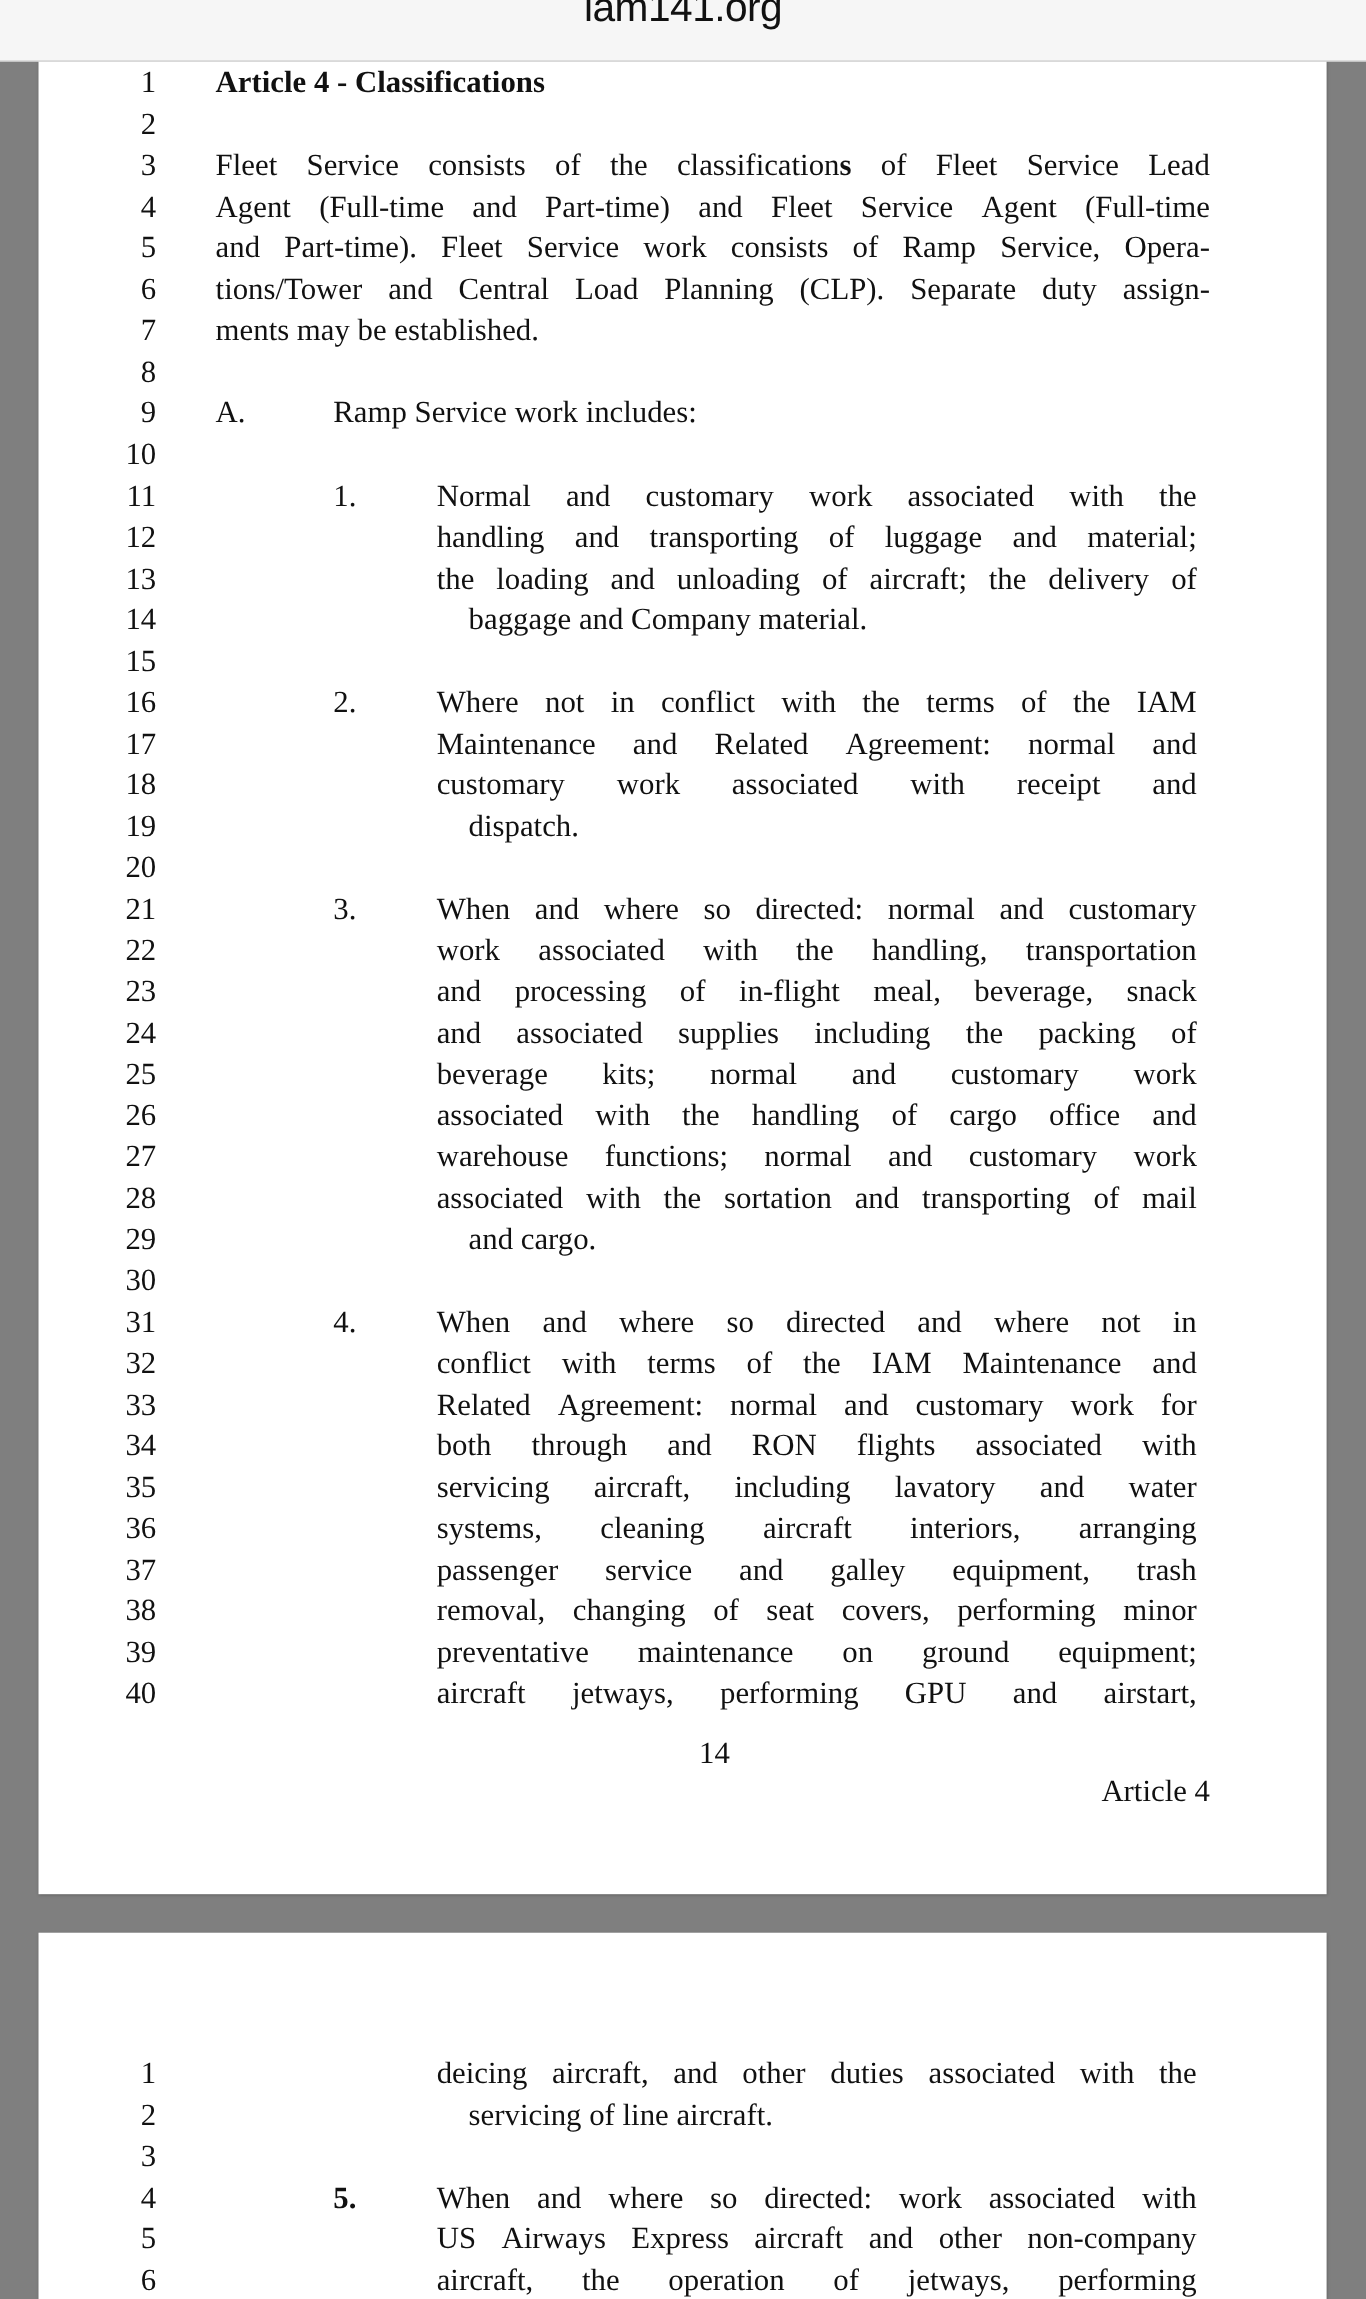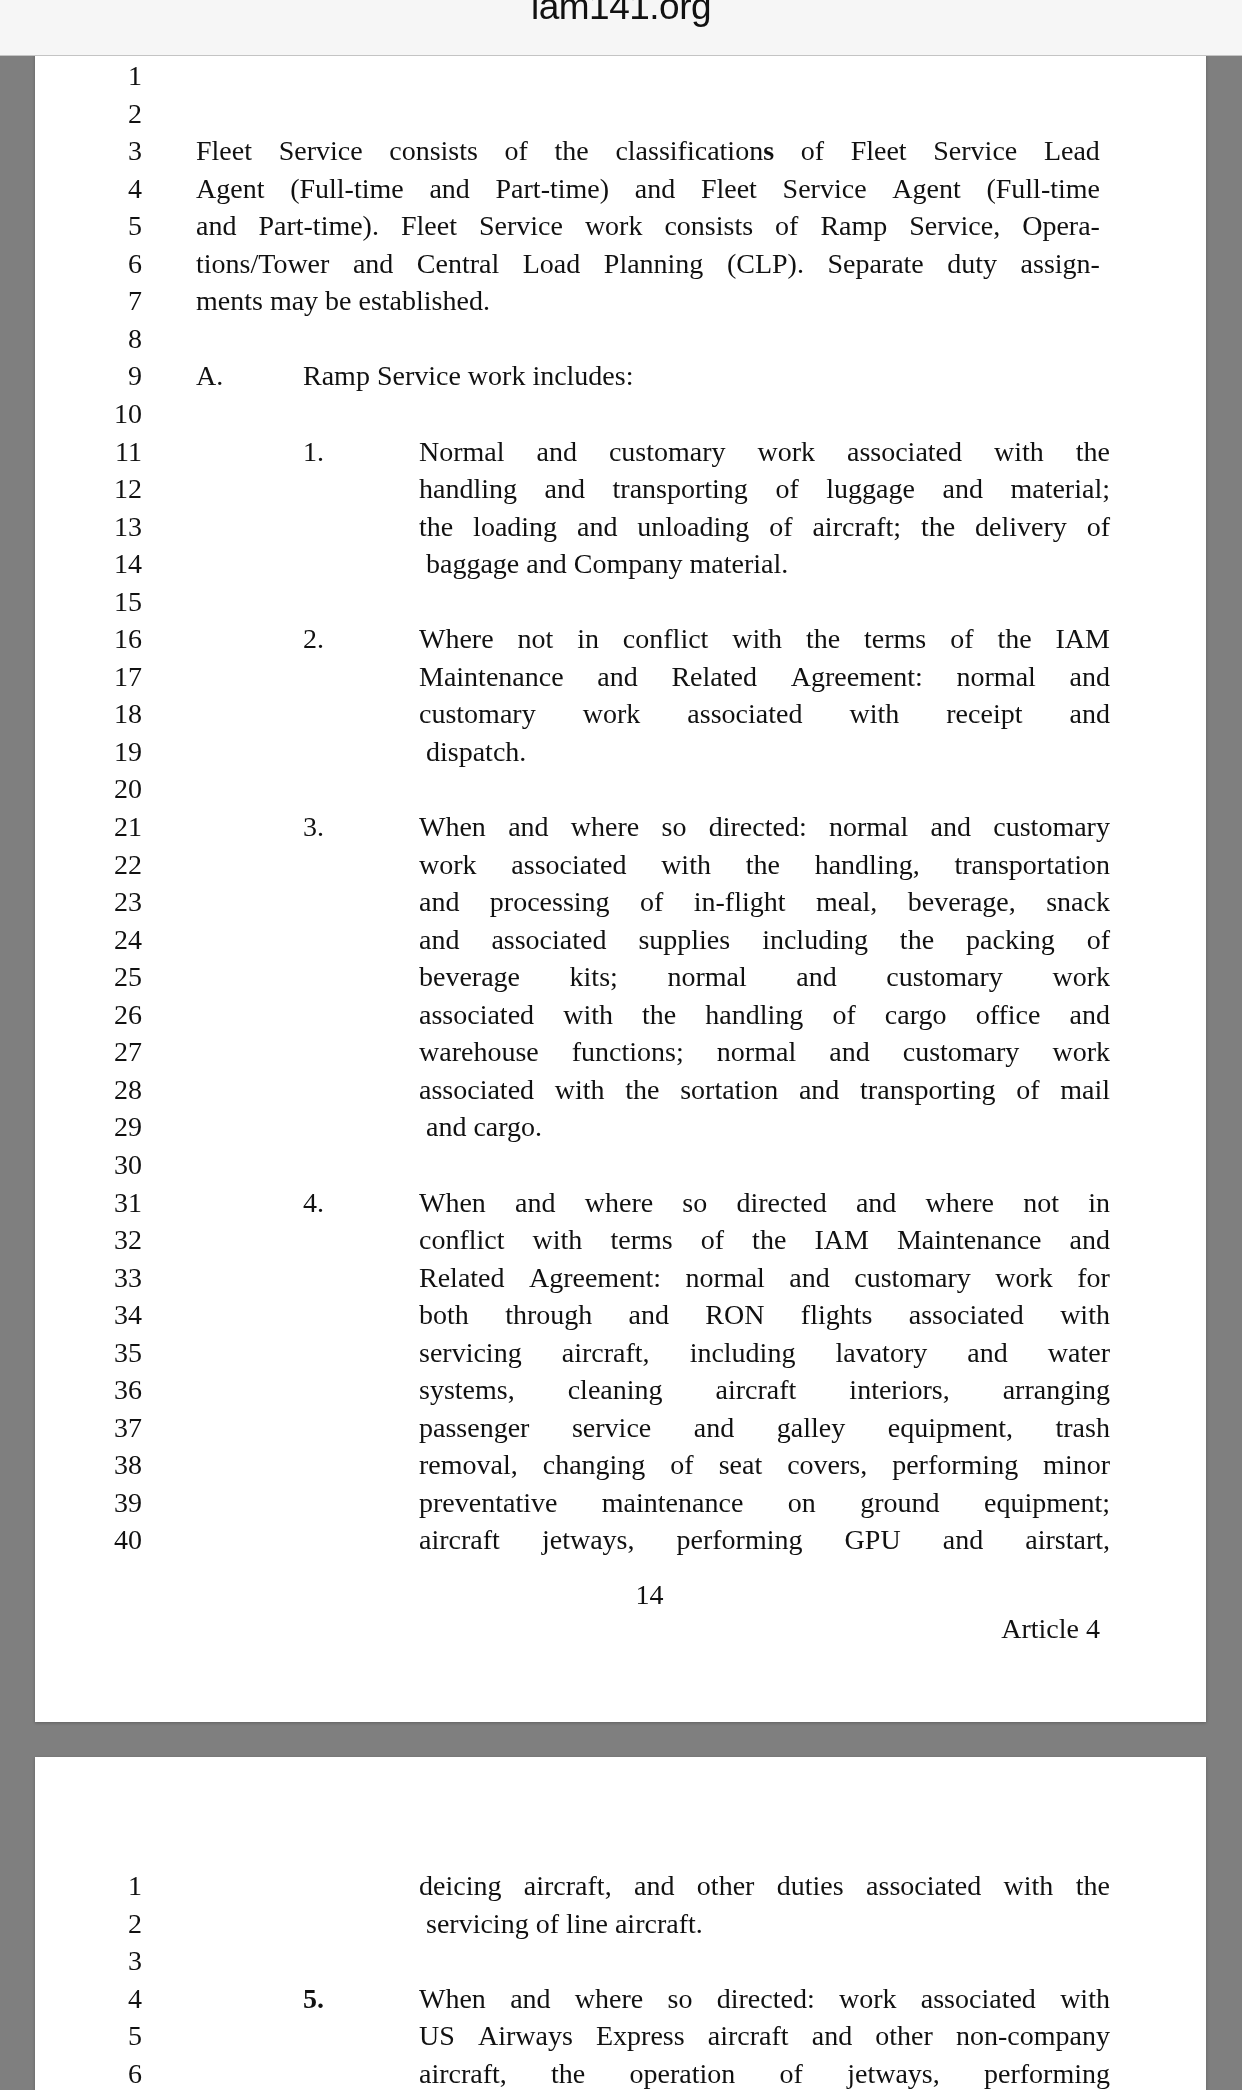--- a/index.html
+++ b/index.html
@@ -31,35 +31,36 @@
     position: absolute; left: 60px; width: 47px; text-align: right;
   }
   .c1 { position: absolute; left: 161px; }
   .c2 { position: absolute; left: 268px; }
   .c3 { position: absolute; left: 391px; }
   .txt { white-space: nowrap; }
   .just {
     position: absolute; text-align: justify; text-align-last: justify; white-space: nowrap;
   }
   .wide { left: 161px; width: 904px; }
-  .narrow { left: 384px; width: 691px; }
+  .narrow { left: 362px; width: 691px; }
   .bold { font-weight: bold; }
   .footer-num { position: absolute; left: 0; width: 1229px; text-align: center; font-size: 28px; color: #111; }
   .footer-art { position: absolute; right: 106px; font-size: 28px; color: #111; }
 </style>
 </head>
 <body>
 
 <div class="topbar">
   <div class="url">iam141.org</div>
 </div>
 
 <div class="page page1" id="page1">
     <div class="line" style="top: 17px;">
       <span class="ln">1</span>
+      <span class="c1 txt bold">Article 4 - Classifications</span>
     </div>
     <div class="line" style="top: 54.55px;">
       <span class="ln">2</span>
     </div>
     <div class="line" style="top: 92.1px;">
       <span class="ln">3</span>
       <span class="just wide" style="display: flex; justify-content: space-between;">
         <span>Fleet</span>
         <span>Service</span>
         <span>consists</span>

